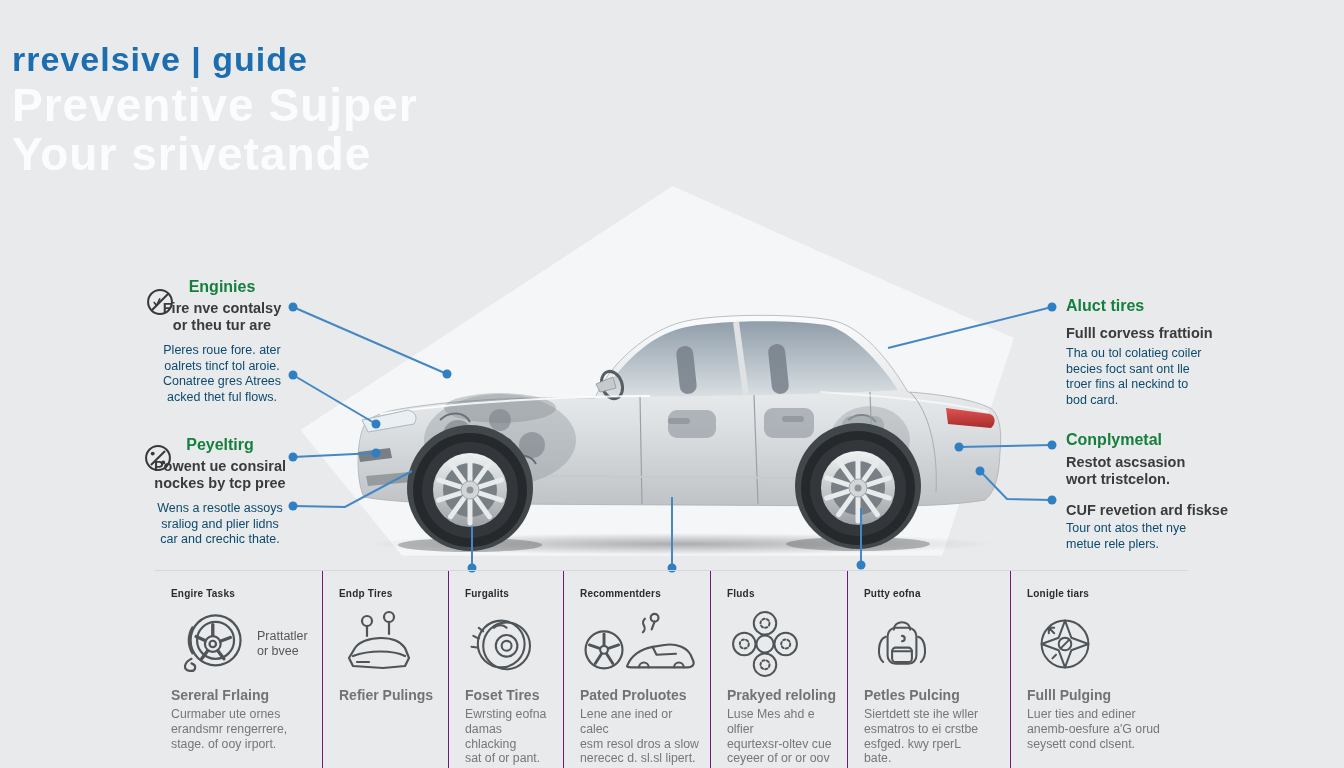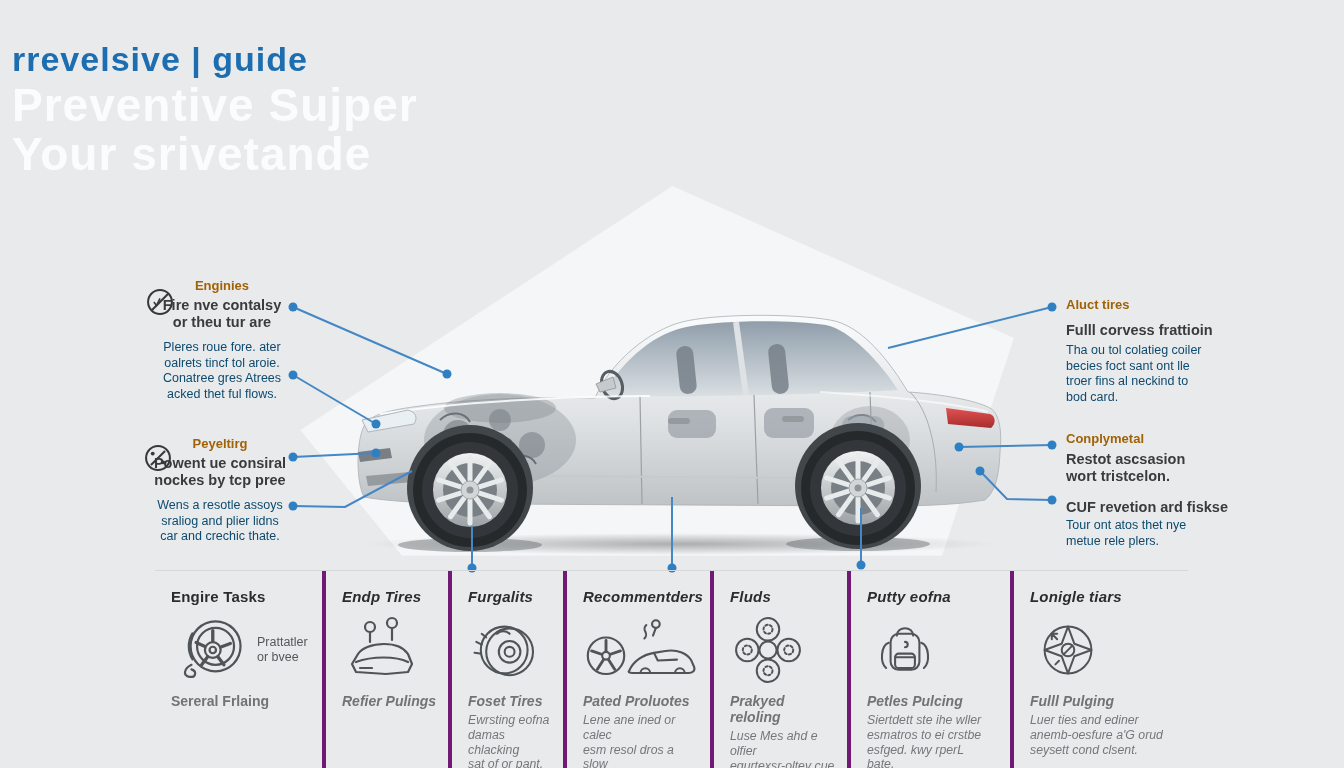--- a/index.html
+++ b/index.html
@@ -16,33 +16,33 @@
   }
   .titles{position:absolute;left:12px;right:0;top:40px;}
   .brand{font-size:34px;font-weight:bold;letter-spacing:1px;color:#1d6eb0;}
   .h1{font-size:46px;font-weight:bold;letter-spacing:1px;color:#fbfcfd;line-height:49px;}
   .h1.first{margin-top:2px;}
 
   
   .side-label{position:absolute;}
   .side-label .mini-icon{position:absolute;}
   .ctr{text-align:center;}
-  .lbl-heading{font-size:13px;font-weight:bold;color:#a16207;}
+  .lbl-heading{font-size:16px;font-weight:bold;color:#15803d;}
   .lbl-sub{font-size:14.5px;font-weight:bold;color:#3a3b3d;line-height:17px;margin-top:4px;}
   .lbl-body{font-size:12.5px;color:#0c4a6e;line-height:15.5px;margin-top:9px;}
   .ml{white-space:pre-line;}
 
   
   .bottom{
     position:absolute;left:155px;top:570px;width:1033px;height:198px;
     border-top:1px solid #d6d7d8;display:flex;box-sizing:border-box;
   }
   .col{box-sizing:border-box;padding:17px 10px 0 16px;}
-  .col + .col{border-left:4px solid #701a75;font-style:italic;}
-  .col-header{font-size:15px;font-weight:bold;color:#2b2c2e;letter-spacing:.2px;}
+  .col + .col{border-left:1px solid #701a75;}
+  .col-header{font-size:10px;font-weight:bold;color:#2b2c2e;letter-spacing:.2px;}
   .icon-row{display:flex;align-items:center;margin-top:8px;height:74px;}
   .icon-caption{font-size:12.5px;color:#55585b;line-height:15px;margin-left:8px;}
   .col-sub{font-size:14px;font-weight:bold;color:#737373;margin-top:6px;}
   .col-body{font-size:12.3px;color:#75777a;line-height:14.8px;margin-top:4px;}
   svg{display:block;}
   .abs{position:absolute;}
 </style>
 </head>
 <body>
 
@@ -278,20 +278,23 @@
             <line x1="43" y1="40" x2="25" y2="32"></line>
           </g>
           <circle cx="43" cy="40" r="8.5" fill="#e9eaeb"></circle>
           <circle cx="43" cy="40" r="3.5"></circle>
           <path d="M 20 56 C 12 60 10 68 18 69 C 25 70 26 63 20 61"></path>
         </svg>
         <div class="icon-caption ml">Prattatler
 or bvee</div>
       </div>
       <div class="col-sub">Sereral Frlaing</div>
+      <div class="col-body ml">Curmaber ute ornes
+erandsmr rengerrere,
+stage. of ooy irport.</div>
     </div>
 
     <div class="col" style="width:126px;">
       <div class="col-header">Endp Tires</div>
       <div class="icon-row">
         <svg width="80" height="72" viewBox="0 0 80 72" fill="none" stroke="#4f5458" stroke-width="2.2" stroke-linecap="round" stroke-linejoin="round">
           <path d="M 10 50 L 16 40 C 20 34 30 30 42 30 C 54 30 62 34 66 40 L 70 50 L 66 58 L 44 60 L 14 58 Z"></path>
           <path d="M 14 48 C 30 42 54 42 66 48"></path>
           <path d="M 18 54 L 30 54"></path>
           <circle cx="28" cy="13" r="5"></circle>

